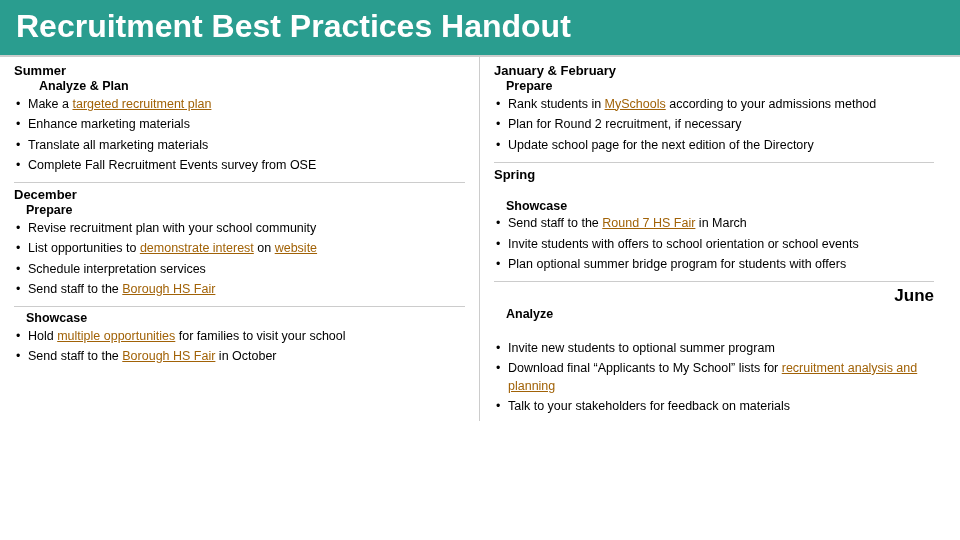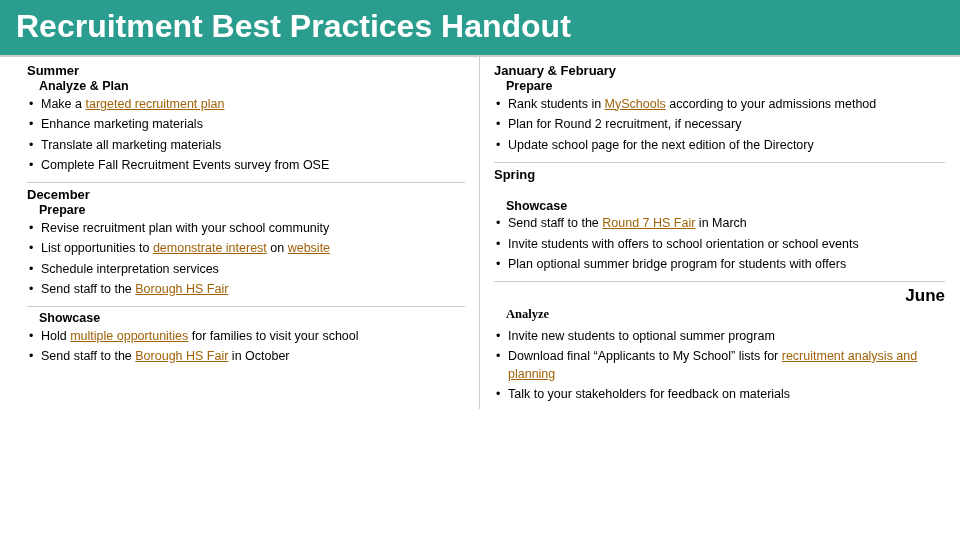--- a/index.html
+++ b/index.html
@@ -20,25 +20,25 @@
 <body>
 
 <div>
   <div style="background-color:#2a9d8f; padding:8px 16px 10px 16px;">
     <h1 style="color:#fff; font-size:32px; font-weight:bold;">Recruitment Best Practices Handout</h1>
   </div>
 </div>
 
 <div style="display:flex; border-top: 2px solid #ccc;">
 
-  <div style="width:50%; padding:6px 14px 4px 27px; border-right:1px solid #ccc;">
+  <div style="width:50%; padding:6px 14px 4px 14px; border-right:1px solid #ccc;">
 
     <div>
       <div style="font-weight:bold; font-size:13px; margin-bottom:1px;">Summer</div>
-      <div style="font-weight:bold; font-size:12.5px; margin-left:12px; margin-bottom:1px;">Analyze &amp; Plan</div>
+      <div style="font-weight:bold; font-size:12.5px; margin-left:25px; margin-bottom:1px;">Analyze &amp; Plan</div>
       <ul style="list-style:none; padding:0; margin:0;">
         <li style="padding:1.5px 0 1.5px 14px; position:relative; font-size:12.5px; line-height:1.4;"><span style="position:absolute;left:2px;">•</span>Make a <a href="#">targeted recruitment plan</a></li>
         <li style="padding:1.5px 0 1.5px 14px; position:relative; font-size:12.5px; line-height:1.4;"><span style="position:absolute;left:2px;">•</span>Enhance marketing materials</li>
         <li style="padding:1.5px 0 1.5px 14px; position:relative; font-size:12.5px; line-height:1.4;"><span style="position:absolute;left:2px;">•</span>Translate all marketing materials</li>
         <li style="padding:1.5px 0 1.5px 14px; position:relative; font-size:12.5px; line-height:1.4;"><span style="position:absolute;left:2px;">•</span>Complete Fall Recruitment Events survey from OSE</li>
       </ul>
     </div>
 
     <div style="border-top:1px solid #ccc; margin:6px 0 4px 0;"></div>
 
@@ -58,21 +58,21 @@
     <div>
       <div style="font-weight:bold; font-size:12.5px; margin-left:12px; margin-bottom:1px;">Showcase</div>
       <ul style="list-style:none; padding:0; margin:0;">
         <li style="padding:1.5px 0 1.5px 14px; position:relative; font-size:12.5px; line-height:1.4;"><span style="position:absolute;left:2px;">•</span>Hold <a href="#">multiple opportunities</a> for families to visit your school</li>
         <li style="padding:1.5px 0 1.5px 14px; position:relative; font-size:12.5px; line-height:1.4;"><span style="position:absolute;left:2px;">•</span>Send staff to the <a href="#">Borough HS Fair</a> in October</li>
       </ul>
     </div>
 
   </div>
 
-  <div style="width:50%; padding:6px 15px 4px 14px;">
+  <div style="width:50%; padding:6px 26px 4px 14px;">
 
     <div>
       <div style="font-weight:bold; font-size:13px; margin-bottom:1px;">January &amp; February</div>
       <div style="font-weight:bold; font-size:12.5px; margin-left:12px; margin-bottom:1px;">Prepare</div>
       <ul style="list-style:none; padding:0; margin:0;">
         <li style="padding:1.5px 0 1.5px 14px; position:relative; font-size:12.5px; line-height:1.4;"><span style="position:absolute;left:2px;">•</span>Rank students in <a href="#">MySchools</a> according to your admissions method</li>
         <li style="padding:1.5px 0 1.5px 14px; position:relative; font-size:12.5px; line-height:1.4;"><span style="position:absolute;left:2px;">•</span>Plan for Round 2 recruitment, if necessary</li>
         <li style="padding:1.5px 0 1.5px 14px; position:relative; font-size:12.5px; line-height:1.4;"><span style="position:absolute;left:2px;">•</span>Update school page for the next edition of the Directory</li>
       </ul>
     </div>
@@ -86,21 +86,21 @@
         <li style="padding:1.5px 0 1.5px 14px; position:relative; font-size:12.5px; line-height:1.4;"><span style="position:absolute;left:2px;">•</span>Send staff to the <a href="#">Round 7 HS Fair</a> in March</li>
         <li style="padding:1.5px 0 1.5px 14px; position:relative; font-size:12.5px; line-height:1.4;"><span style="position:absolute;left:2px;">•</span>Invite students with offers to school orientation or school events</li>
         <li style="padding:1.5px 0 1.5px 14px; position:relative; font-size:12.5px; line-height:1.4;"><span style="position:absolute;left:2px;">•</span>Plan optional summer bridge program for students with offers</li>
       </ul>
     </div>
 
     <div style="border-top:1px solid #ccc; margin:6px 0 4px 0;"></div>
 
     <div>
       <div style="font-weight:bold; font-size:17px; margin-bottom:1px;text-align:right;">June</div>
-      <div style="font-weight:bold; font-size:12.5px; margin-left:12px; margin-bottom:4px;font-family:Liberation Serif, serif;">Analyze</div>
+      <div style="font-weight:bold; font-size:12.5px; margin-left:12px; margin-bottom:17px;">Analyze</div>
       <ul style="list-style:none; padding:0; margin:0;">
         <li style="padding:1.5px 0 1.5px 14px; position:relative; font-size:12.5px; line-height:1.4;"><span style="position:absolute;left:2px;">•</span>Invite new students to optional summer program</li>
         <li style="padding:1.5px 0 1.5px 14px; position:relative; font-size:12.5px; line-height:1.4;"><span style="position:absolute;left:2px;">•</span>Download final “Applicants to My School” lists for <a href="#">recruitment analysis and planning</a></li>
         <li style="padding:1.5px 0 1.5px 14px; position:relative; font-size:12.5px; line-height:1.4;"><span style="position:absolute;left:2px;">•</span>Talk to your stakeholders for feedback on materials</li>
       </ul>
     </div>
 
   </div>
 
 </div>

